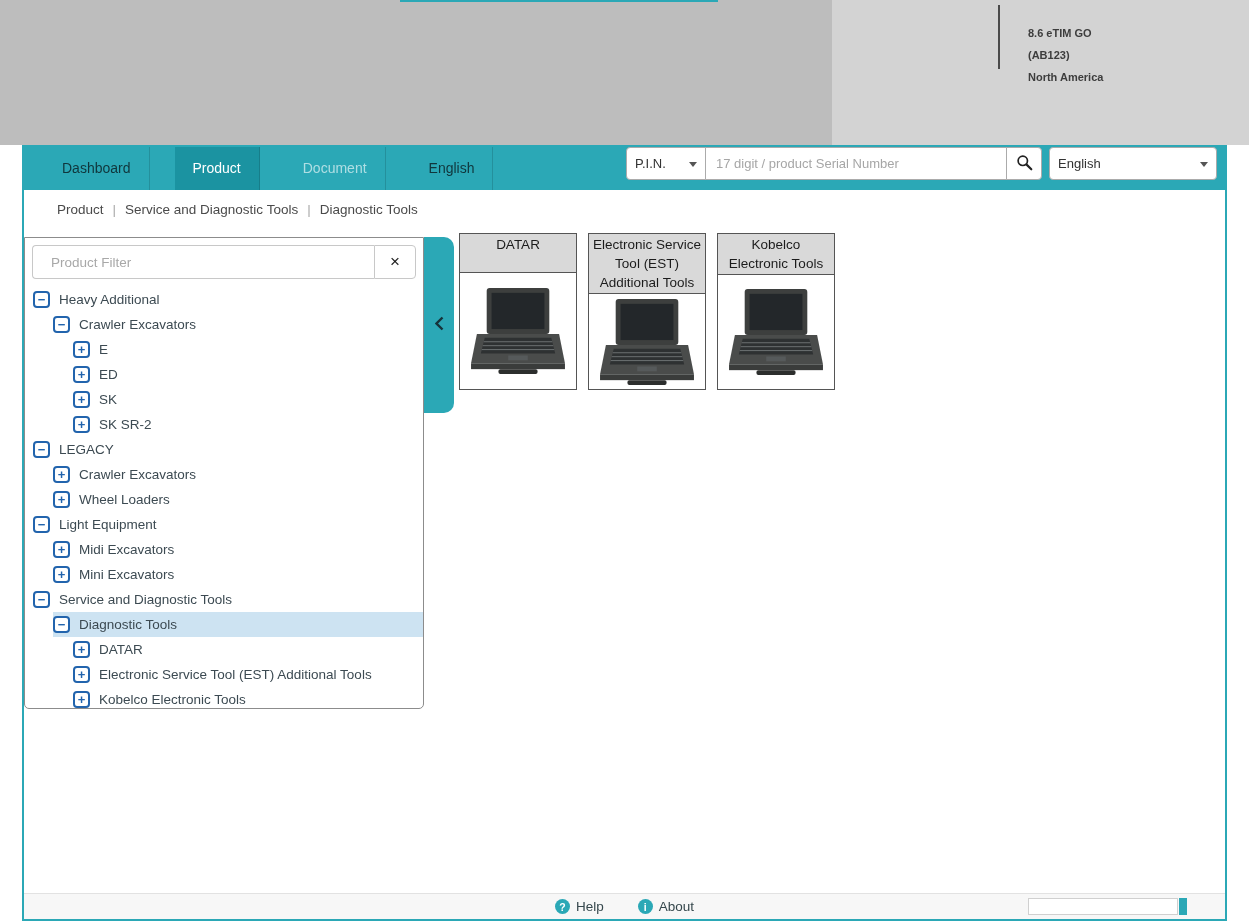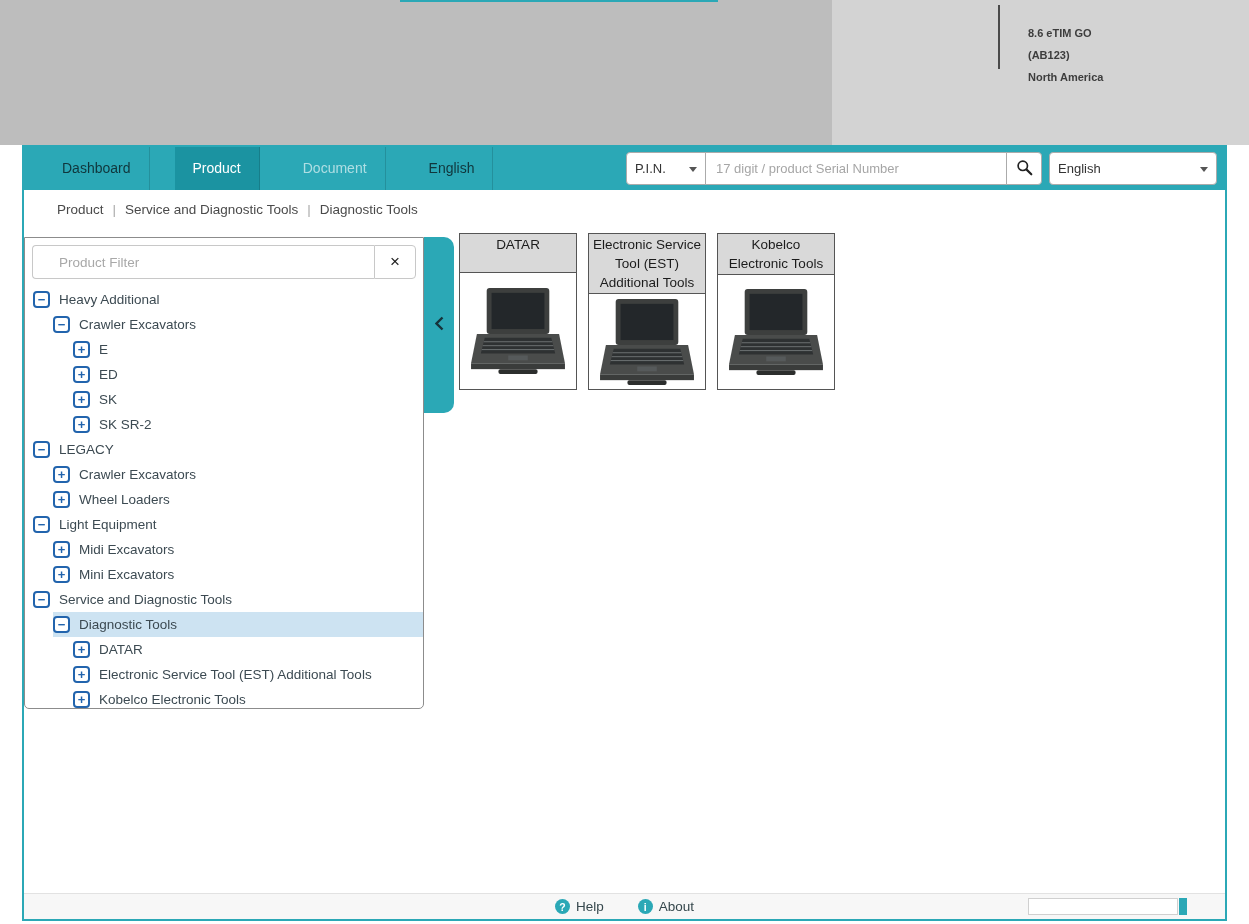--- a/index.html
+++ b/index.html
@@ -23,21 +23,21 @@
   }
 
   
   .navbar { height:43px; background:var(--teal,#2BA8B6); display:flex; align-items:stretch; padding-left:20px;gap:25px; }
   .nav-tab {
     padding:0 18px; line-height:43px; font-size:14px; color:#10363c;
     cursor:pointer; border-right:1px solid rgba(0,0,0,0.14); white-space:nowrap;
   }
   .nav-tab.active   { background:var(--teal-dark,#1B93A1); color:#fff; }
   .nav-tab.disabled { color:rgba(255,255,255,0.62);text-align:right; }
-  .nav-controls { margin-left:auto; display:flex; align-items:center; padding-right:8px; }
+  .nav-controls { margin-left:auto; display:flex; padding-right:8px; }
   .select-wrap { position:relative; background:#fff; border:1px solid #ababab; height:33px; }
   .select-wrap::after {
     content:""; position:absolute; right:8px; top:14px; pointer-events:none;
     border-left:4px solid transparent; border-right:4px solid transparent; border-top:5px solid #555;
   }
   .select-wrap select {
     appearance:none; -webkit-appearance:none; border:none; background:transparent;
     width:100%; height:100%; font-size:13px; color:#333; padding:0 22px 0 8px;
     font-family:"Liberation Sans", sans-serif;
   }
@@ -59,21 +59,21 @@
   .crumb-sep { margin:0 9px; color:#a9a9a9; }
 
   
   .side-panel {
     position:absolute; left:0; top:90px; width:400px; height:472px;
     background:#fff; border:1px solid #8c8c8c; border-radius:0 0 5px 5px; z-index:2; overflow:hidden;
   }
   .filter-row { display:flex; margin:7px 7px 4px 7px; height:34px; }
   .filter-input {
     flex:1; border:1px solid #c8c8c8; border-right:none; border-radius:4px 0 0 4px;
-    padding:0 26px; font-size:13.5px; color:#333; font-family:"Liberation Sans", sans-serif;
+    padding:0 18px; font-size:13.5px; color:#333; font-family:"Liberation Sans", sans-serif;
   }
   .filter-input::placeholder { color:#a8a8a8; }
   .filter-clear {
     width:42px; border:1px solid #c8c8c8; background:#fff; font-size:17px; color:#1c1c1c;
     border-radius:0 4px 4px 0; cursor:pointer; font-family:"Liberation Sans", sans-serif;
   }
   .tree { padding-top:4px; }
   .tree-row { height:25px; display:flex; align-items:center; }
   .row-inner { display:flex; align-items:center; flex:1; height:100%; cursor:pointer; }
   .row-inner.selected { background:var(--selected-row,#CDE3F2); }

